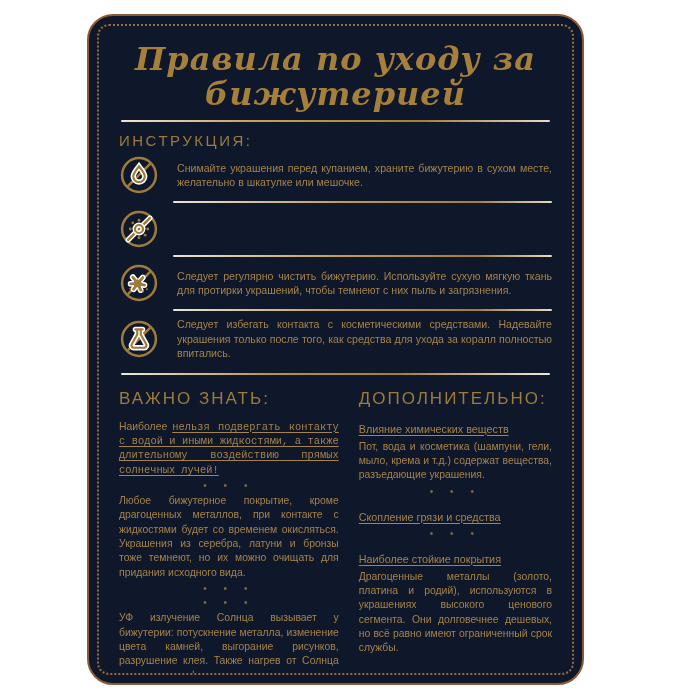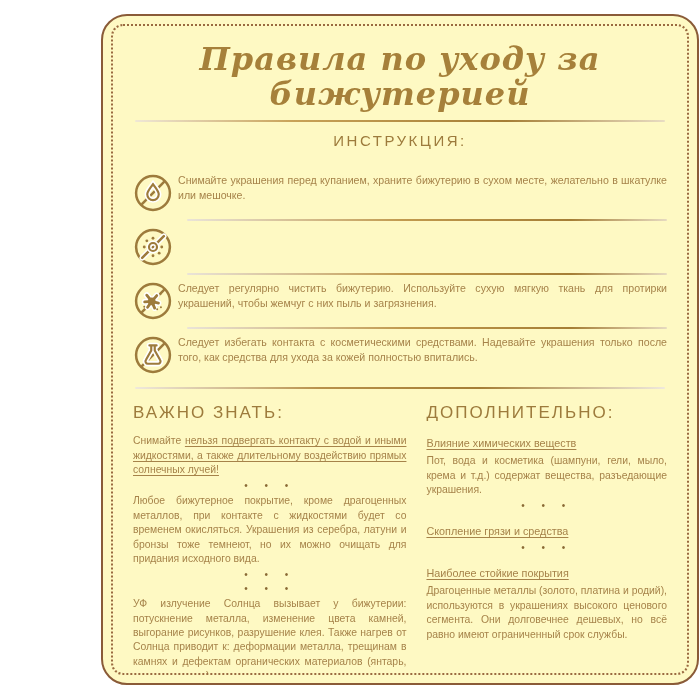--- a/index.html
+++ b/index.html
@@ -1,48 +1,48 @@
 <!DOCTYPE html>
 <html><head>
 <meta charset="utf-8">
 <style>
   html,body{margin:0;padding:0;background:#ffffff;width:700px;height:700px;
     font-family:"Liberation Sans",sans-serif;}
   .stage{position:relative;width:700px;height:700px;background:#fff;overflow:hidden;}
 
-  .card{position:absolute;left:101px;top:14px;width:598px;height:671px;
-    border:2px solid #8a5b38;border-radius:26px;box-sizing:border-box;background:#fef9c3;}
+  .card{position:absolute;left:87px;top:14px;width:497px;height:671px;
+    border:2px solid #8a5b38;border-radius:26px;box-sizing:border-box;background:#0f172a;}
   .card-inner{position:absolute;inset:8px;border:2px dotted #9a6a40;border-radius:12px;
     box-sizing:border-box;padding:12px 20px 10px 20px;overflow:hidden;}
 
   .title{font-family:"DejaVu Serif",serif;font-style:italic;font-weight:bold;
     font-size:32px;line-height:1.1;color:#a6803a;text-align:center;letter-spacing:1px;
     margin-top:4px;}
   .grad-line{height:2px;border-radius:2px;
     background:linear-gradient(90deg,#efe7d6 0%,#c8a257 30%,#a57e35 70%,#e8dcc2 100%);}
   .title-line{margin:8px 2px 10px 2px;}
 
-  .sec-heading{color:#9d7b3c;font-size:15px;letter-spacing:2.5px;text-align:center;
-    font-weight:500;margin:2px 0 20px 0;}
+  .sec-heading{color:#9d7b3c;font-size:15px;letter-spacing:2.5px;text-align:left;
+    font-weight:500;margin:2px 0 2px 0;}
 
-  .inst-item{display:flex;align-items:flex-start;gap:5px;padding:4px 0;}
+  .inst-item{display:flex;align-items:center;gap:18px;padding:4px 0;}
   .inst-icon{flex:0 0 40px;width:40px;height:40px;}
   .inst-text{font-size:10.6px;line-height:1.36;color:#a6834a;text-align:justify;}
   .inst-divider{height:2px;margin:2px 0 2px 54px;border-radius:2px;
     background:linear-gradient(90deg,#eae4d8 0%,#c19a4e 45%,#a57e35 80%,#e6dac0 100%);}
   .full-divider{height:2px;margin:8px 2px 10px 2px;border-radius:2px;
     background:linear-gradient(90deg,#efe9dc 0%,#b8914a 35%,#a57e35 65%,#efe9dc 100%);}
 
   .columns{display:flex;gap:20px;align-items:flex-start;}
   .col-left{flex:1.08;min-width:0;}
   .col-right{flex:0.95;min-width:0;}
   .col-heading{color:#9d7b3c;font-size:17px;letter-spacing:2px;font-weight:500;
     margin:4px 0 11px 0;white-space:nowrap;}
   .col p{font-size:10.4px;line-height:1.38;color:#a6834a;text-align:justify;margin:0;}
-  .u{text-decoration:underline;text-underline-offset:2px;text-decoration-thickness:1px;}
+  .u{text-decoration:underline;text-underline-offset:2px;text-decoration-thickness:1px;font-family:Liberation Mono, monospace;}
   .sep{text-align:center;color:#8a6a35;font-size:10px;letter-spacing:7px;margin:3px 0;}
   .subhead{font-size:10.8px;color:#a6834a;font-weight:400;margin:14px 0 5px 0;
     text-decoration:underline;text-underline-offset:2px;}
 
   .icon-gold{stroke:#9d7b3c;}
 </style>
 </head>
 <body>
 
 <div class="stage">
@@ -113,47 +113,47 @@
             </g>
             <circle cx="22.5" cy="24.5" r="4.6" fill="#9d7b3c" stroke="none"></circle>
             <g fill="#9d7b3c" stroke="none">
               <circle cx="33" cy="15.5" r="1.2"></circle>
                 <circle cx="33.5" cy="31.5" r="1.2"></circle>
               <circle cx="13.5" cy="31" r="1.2"></circle>
                 <circle cx="29" cy="34" r="1.2"></circle>
             </g>
           </svg>
         </span>
-        <div class="inst-text">Следует регулярно чистить бижутерию. Используйте сухую мягкую ткань для протирки украшений, чтобы жемчуг с них пыль и загрязнения.</div>
+        <div class="inst-text">Следует регулярно чистить бижутерию. Используйте сухую мягкую ткань для протирки украшений, чтобы темнеют с них пыль и загрязнения.</div>
       </div>
       <div class="inst-divider"></div>
 
       <div class="inst-item">
         <span class="inst-icon">
           <svg viewBox="0 0 48 48" width="40" height="40" fill="none" stroke-linecap="round" stroke-linejoin="round">
             <circle cx="24" cy="24" r="20.3" class="icon-gold" stroke-width="3"></circle>
             <line x1="11" y1="37" x2="37" y2="11" class="icon-gold" stroke-width="3"></line>
             <g stroke="#ffffff" stroke-width="6.5">
               <path d="M19.7 12.5h8.6M21.9 12.5v6L15.6 29.8a2.9 2.9 0 0 0 2.5 4.7h11.8a2.9 2.9 0 0 0 2.5-4.7L26.1 18.5v-6"></path>
             </g>
             <g class="icon-gold" stroke-width="2.6">
               <path d="M19.7 12.5h8.6M21.9 12.5v6L15.6 29.8a2.9 2.9 0 0 0 2.5 4.7h11.8a2.9 2.9 0 0 0 2.5-4.7L26.1 18.5v-6"></path>
             </g>
           </svg>
         </span>
-        <div class="inst-text">Следует избегать контакта с косметическими средствами. Надевайте украшения только после того, как средства для ухода за кожей полностью впитались.</div>
+        <div class="inst-text">Следует избегать контакта с косметическими средствами. Надевайте украшения только после того, как средства для ухода за коралл полностью впитались.</div>
       </div>
 
       <div class="full-divider"></div>
 
       <div class="columns">
 
         <div class="col col-left">
           <div class="col-heading">ВАЖНО ЗНАТЬ:</div>
-          <p><span>Снимайте </span><span class="u">нельзя подвергать контакту с водой и иными жидкостями, а также длительному воздействию прямых солнечных лучей!</span></p>
+          <p><span>Наиболее </span><span class="u">нельзя подвергать контакту с водой и иными жидкостями, а также длительному воздействию прямых солнечных лучей!</span></p>
           <div class="sep">•  •  •</div>
           <p>Любое бижутерное покрытие, кроме драгоценных металлов, при контакте с жидкостями будет со временем окисляться. Украшения из серебра, латуни и бронзы тоже темнеют, но их можно очищать для придания исходного вида.</p>
           <div class="sep">•  •  •</div>
           <div class="sep">•  •  •</div>
           <p>УФ излучение Солнца вызывает у бижутерии: потускнение металла, изменение цвета камней, выгорание рисунков, разрушение клея. Также нагрев от Солнца приводит к: деформации металла, трещинам в камнях и дефектам органических материалов (янтарь, жемчуг, коралл).</p>
         </div>
 
         <div class="col col-right">
           <div class="col-heading">ДОПОЛНИТЕЛЬНО:</div>
 

